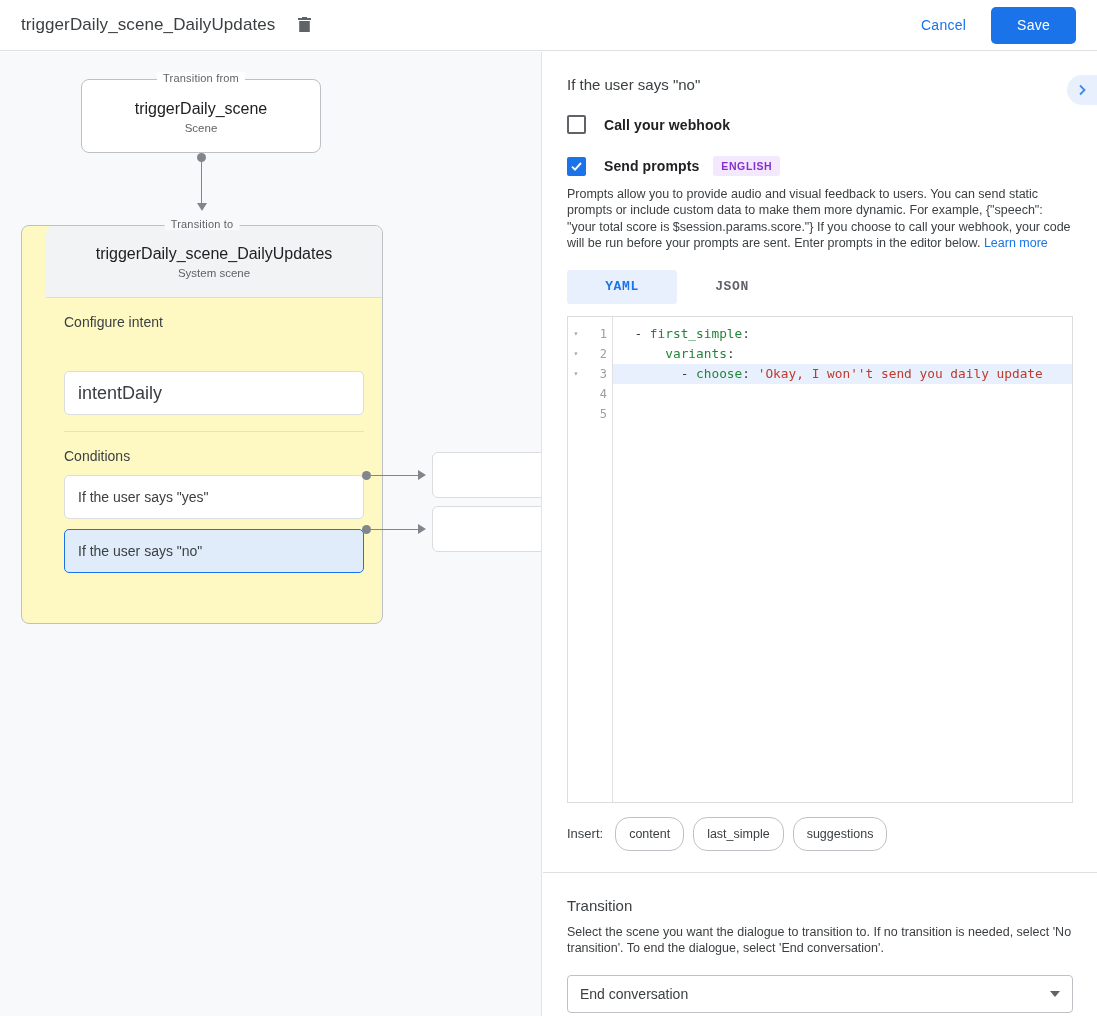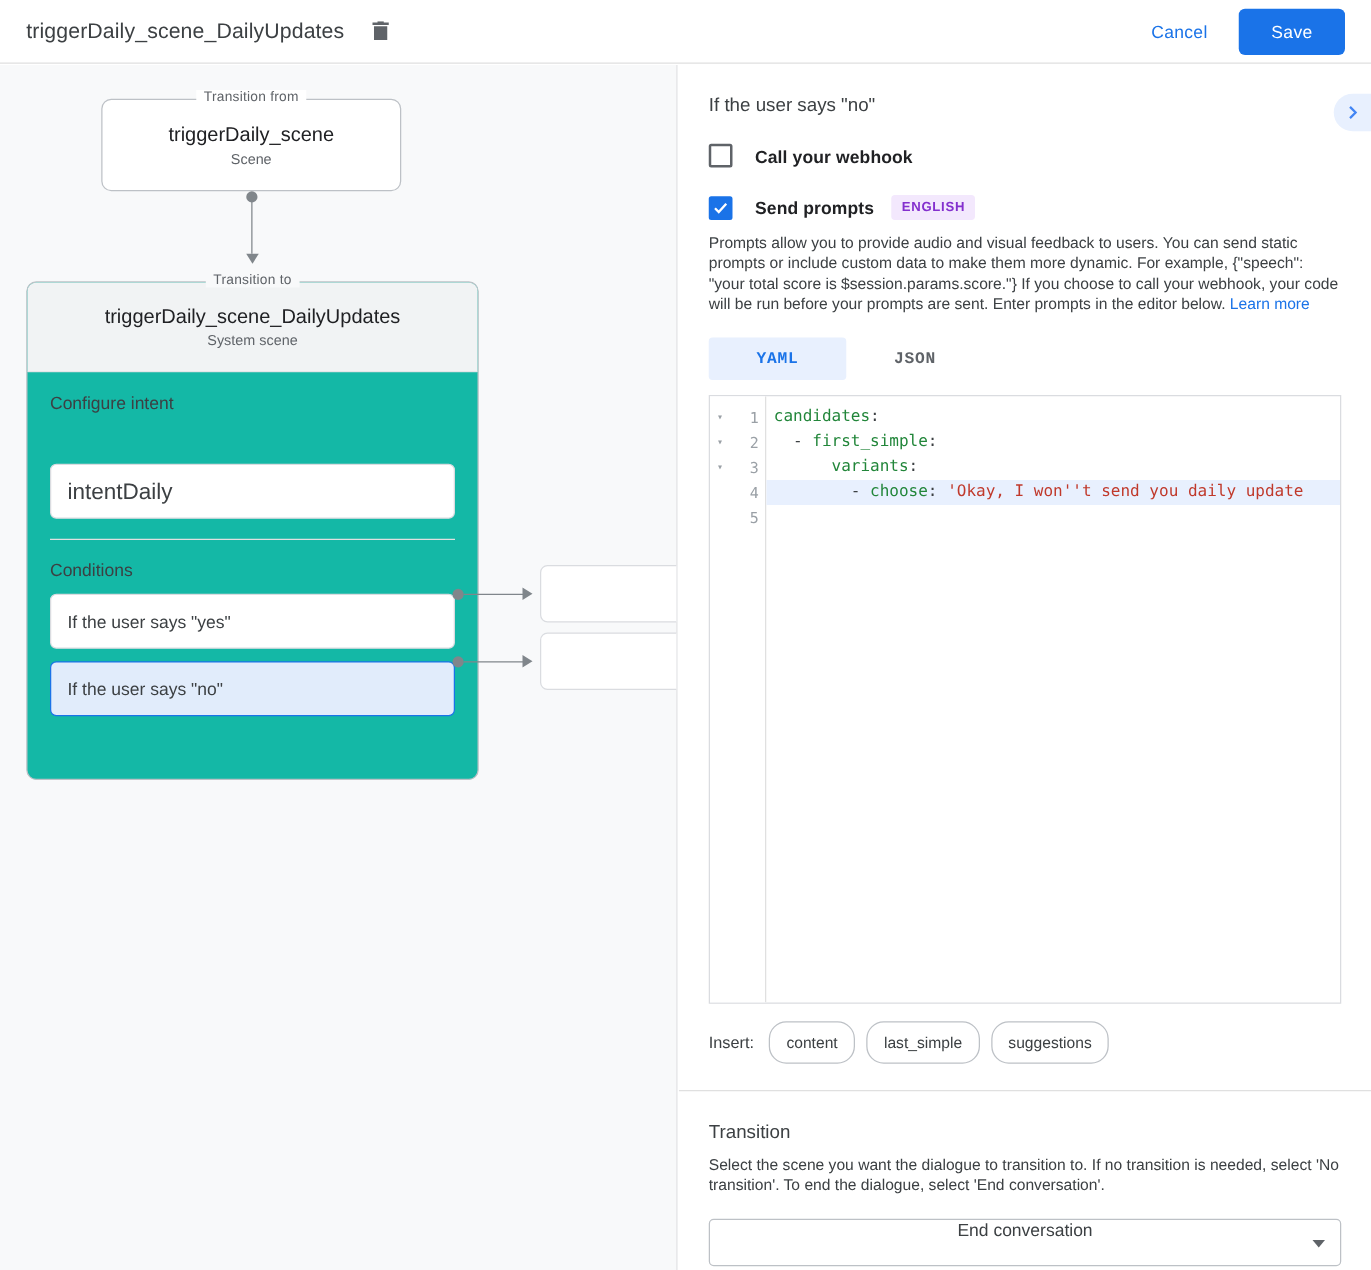--- a/index.html
+++ b/index.html
@@ -112,23 +112,24 @@
     position: absolute;
     width: 0; height: 0;
     border-left: 5px solid transparent;
     border-right: 5px solid transparent;
     border-top: 8px solid #80868b;
   }
 
   .node-to {
     position: absolute; left: 21px; top: 173px;
     width: 362px; height: 399px;
-    background: #14b8a6;
+    background: #fef9c3;
     border: 1px solid #bdc1c6;
     border-radius: 8px;
+    padding-left: 24px;
   }
   .node-to-head {
     height: 72px;
     background: #f1f3f4;
     border-bottom: 1px solid #dadce0;
     border-radius: 7px 7px 0 0;
     padding-top: 19px;
   }
   .legend-to {
     left: 50%; transform: translateX(-50%); top: -8px;
@@ -330,21 +331,20 @@
   .select-box {
     margin-top: 19px;
     height: 38px;
     border: 1px solid #bdc1c6;
     border-radius: 4px;
     display: flex; align-items: center;
     padding: 0 12px;
     font-size: 14px; color: #3c4043;
     cursor: pointer;
     background: #ffffff;
-    flex-direction: column;
   }
   .caret {
     margin-left: auto;
     width: 0; height: 0;
     border-left: 5px solid transparent;
     border-right: 5px solid transparent;
     border-top: 6px solid #5f6368;
   }
 </style>
 </head>
@@ -460,21 +460,20 @@
         <div class="gutter-row">
             <span class="fold"></span>
             <span class="lnum">4</span>
           </div>
         <div class="gutter-row">
             <span class="fold"></span>
             <span class="lnum">5</span>
           </div>
       </div>
       <div class="code">
-        <div class="code-line"><span class="tok-key">candidates</span><span class="tok-pun">:</span></div>
         <div class="code-line"><span class="tok-pun">  - </span><span class="tok-key">first_simple</span><span class="tok-pun">:</span></div>
         <div class="code-line"><span class="tok-pun">      </span><span class="tok-key">variants</span><span class="tok-pun">:</span></div>
         <div class="code-line hl"><span class="tok-pun">        - </span><span class="tok-key">choose</span><span class="tok-pun">: </span><span class="tok-str">'Okay, I won''t send you daily update</span></div>
         <div class="code-line"></div>
       </div>
     </div>
 
     <div class="insert-row">
       <div class="insert-label">Insert:</div>
       <div class="chip">content</div>

